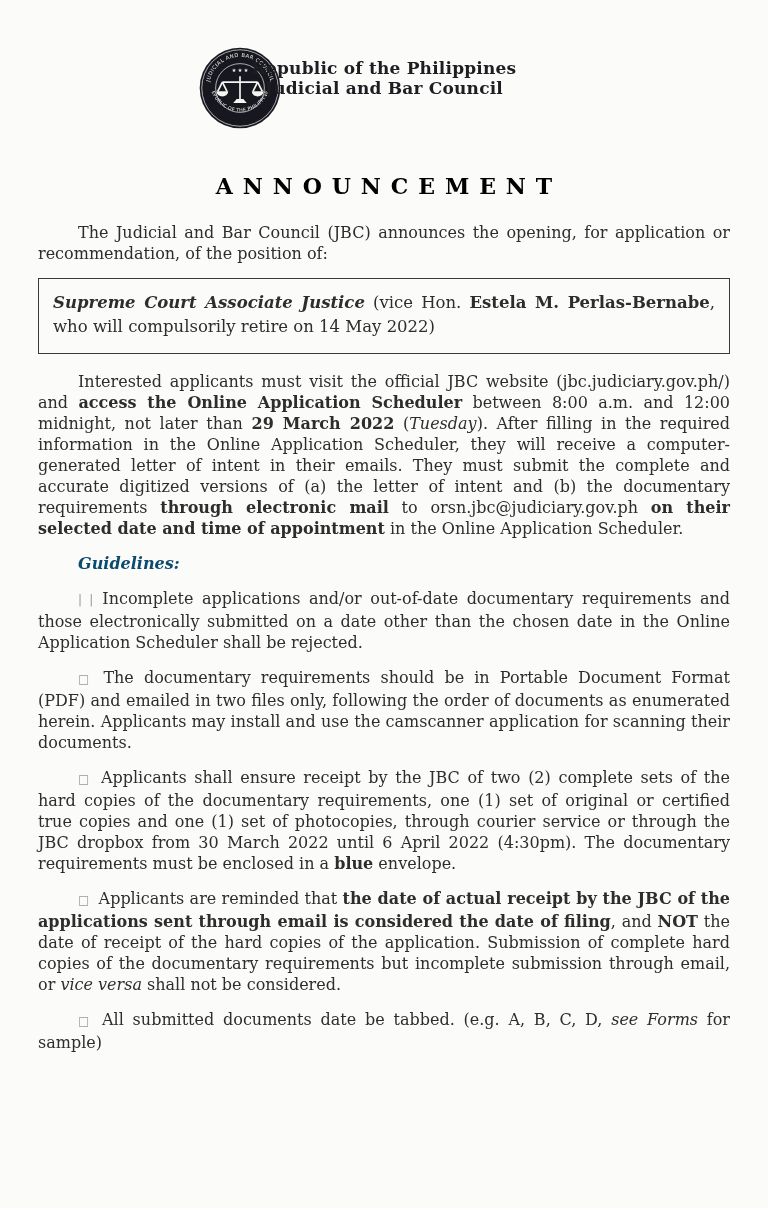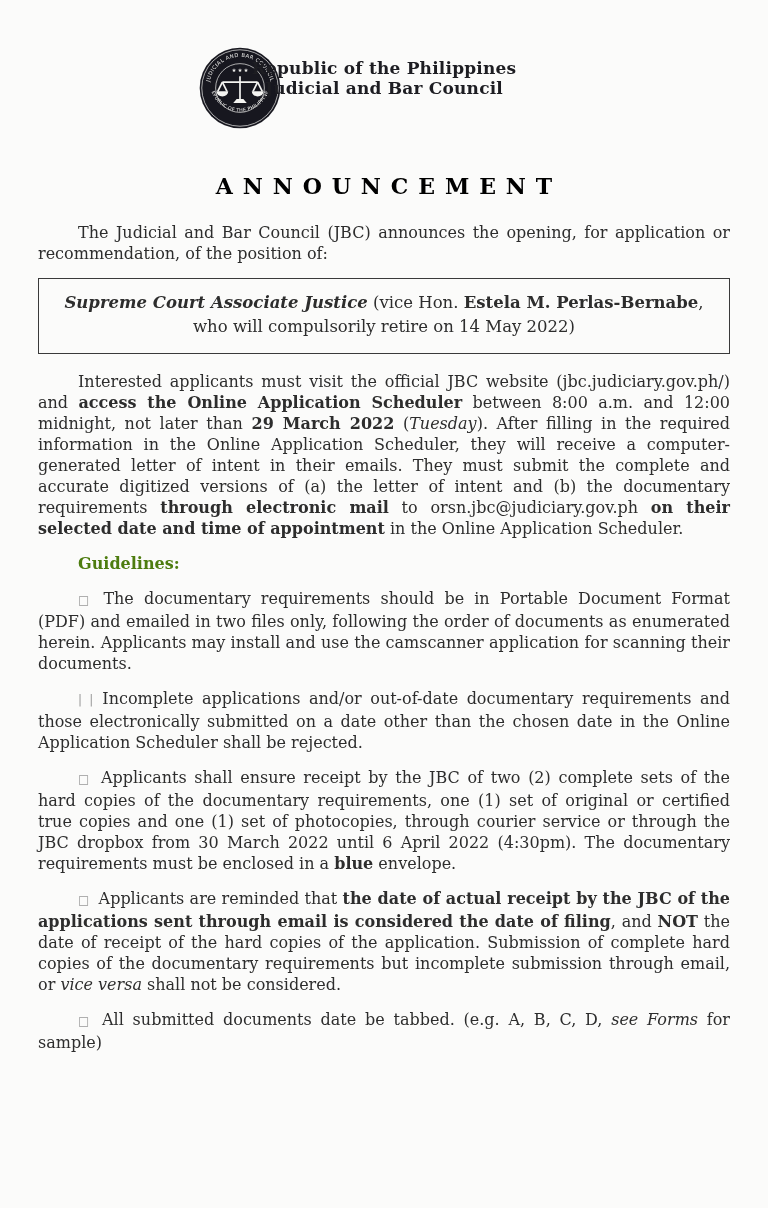--- a/index.html
+++ b/index.html
@@ -24,22 +24,22 @@
   
   .content{padding:0 38px;}
   .content p{margin:0 0 14px 0;text-align:justify;}
   .indent{text-indent:40px;}
   .b{font-weight:bold;}
   .i{font-style:italic;}
   .u{text-underline-offset:2px;}
   .notice-box{
     border:1.5px solid #3a3a3a;margin:4px 0 17px 0;padding:12px 14px 14px 14px;
   }
-  .notice-box p{margin:0;text-align:center;line-height:24px;font-size:16.5px;}
-  .guidelines-heading{font-weight:bold;color:#4d7c0f;}
+  .notice-box p{margin:0;line-height:24px;font-size:16.5px;}
+  .guidelines-heading{font-weight:bold;color:#0c4a6e;font-style:italic;}
   .glyph{
     font-family:"DejaVu Sans",sans-serif;font-size:12px;color:#999;
     margin-right:9px;font-weight:normal;
   }
   .bullet{margin-bottom:17px;}
 </style>
 </head>
 <body>
 
 <div class="page">
@@ -87,23 +87,23 @@
     <p class="indent"><span>The Judicial and Bar Council (JBC) announces the opening, for application or recommendation, of the position of:</span></p>
 
     <div class="notice-box">
       <p><span class="b i">Supreme Court Associate Justice</span><span> (vice Hon. </span><span class="b">Estela M. Perlas-Bernabe</span><span>, who will compulsorily retire on 14 May 2022)</span></p>
     </div>
 
     <p class="indent"><span>Interested applicants must visit the official JBC website </span><span class="u">(jbc.judiciary.gov.ph/)</span><span> and </span><span class="b">access the Online Application Scheduler</span><span> between 8:00 a.m. and 12:00 midnight, not later than </span><span class="b">29 March 2022</span><span> (</span><span class="i">Tuesday</span><span>). After filling in the required information in the Online Application Scheduler, they will receive a computer-generated letter of intent in their emails. They must submit the complete and accurate digitized versions of (a) the letter of intent and (b) the documentary requirements </span><span class="b">through electronic mail</span><span> to </span><span class="u">orsn.jbc@judiciary.gov.ph</span><span> </span><span class="b">on their selected date and time of appointment</span><span> in the Online Application Scheduler.</span></p>
 
     <p class="indent guidelines-heading">Guidelines:</p>
 
+    <p class="indent bullet"><span class="glyph">| |</span><span>Incomplete applications and/or out-of-date documentary requirements and those electronically submitted on a date other than the chosen date in the Online Application Scheduler shall be rejected.</span></p>
+
     <p class="indent bullet"><span class="glyph">□</span><span>The documentary requirements should be in Portable Document Format (PDF) and emailed in two files only, following the order of documents as enumerated herein. Applicants may install and use the camscanner application for scanning their documents.</span></p>
-
-    <p class="indent bullet"><span class="glyph">| |</span><span>Incomplete applications and/or out-of-date documentary requirements and those electronically submitted on a date other than the chosen date in the Online Application Scheduler shall be rejected.</span></p>
 
     <p class="indent bullet"><span class="glyph">□</span><span>Applicants shall ensure receipt by the JBC of two (2) complete sets of the hard copies of the documentary requirements, one (1) set of original or certified true copies and one (1) set of photocopies, through courier service or through the JBC dropbox from 30 March 2022 until 6 April 2022 (4:30pm). The documentary requirements must be enclosed in a </span><span class="b">blue</span><span> envelope.</span></p>
 
     <p class="indent bullet"><span class="glyph">□</span><span>Applicants are reminded that </span><span class="b">the date of actual receipt by the JBC of the applications sent through email is considered the date of filing</span><span>, and </span><span class="b">NOT</span><span> the date of receipt of the hard copies of the application. Submission of complete hard copies of the documentary requirements but incomplete submission through email, or </span><span class="i">vice versa</span><span> shall not be considered.</span></p>
 
     <p class="indent bullet"><span class="glyph">□</span><span>All submitted documents date be tabbed. (e.g. A, B, C, D, </span><span class="i u">see Forms</span><span> for sample)</span></p>
 
   </div>
 </div>
 

